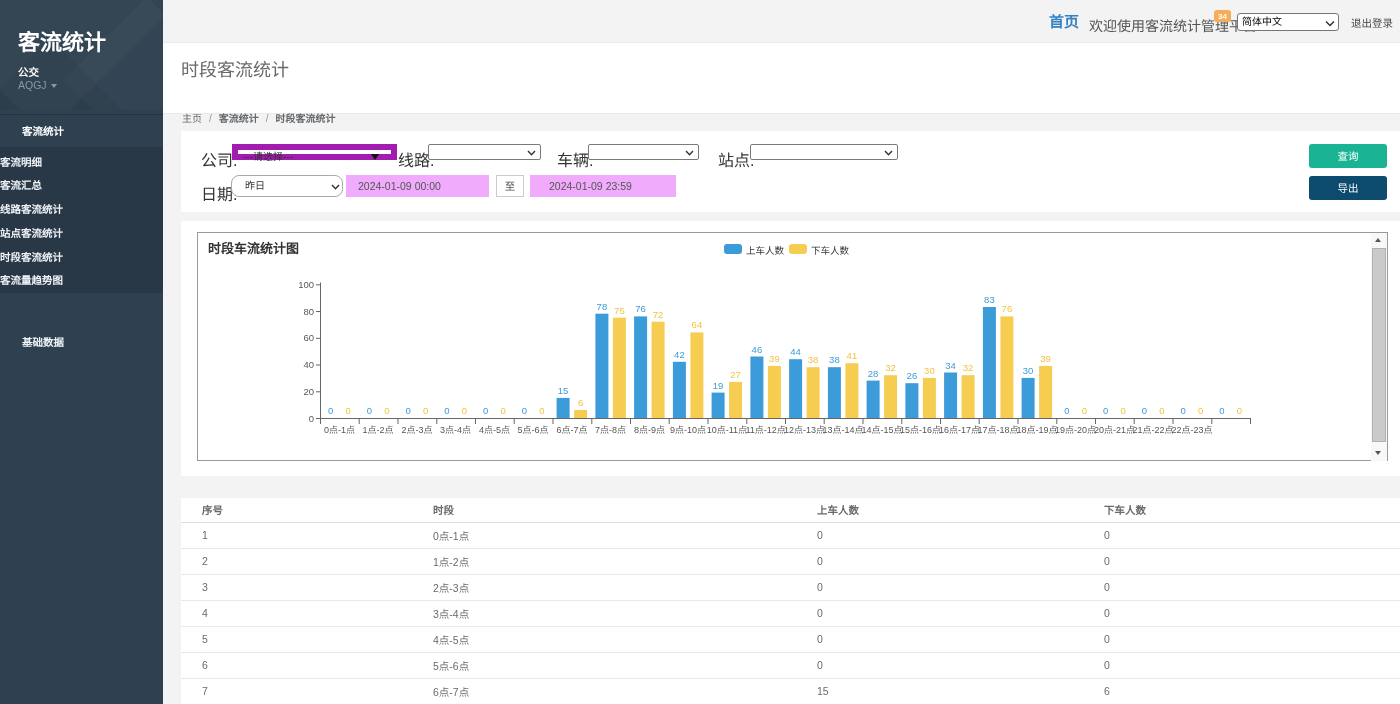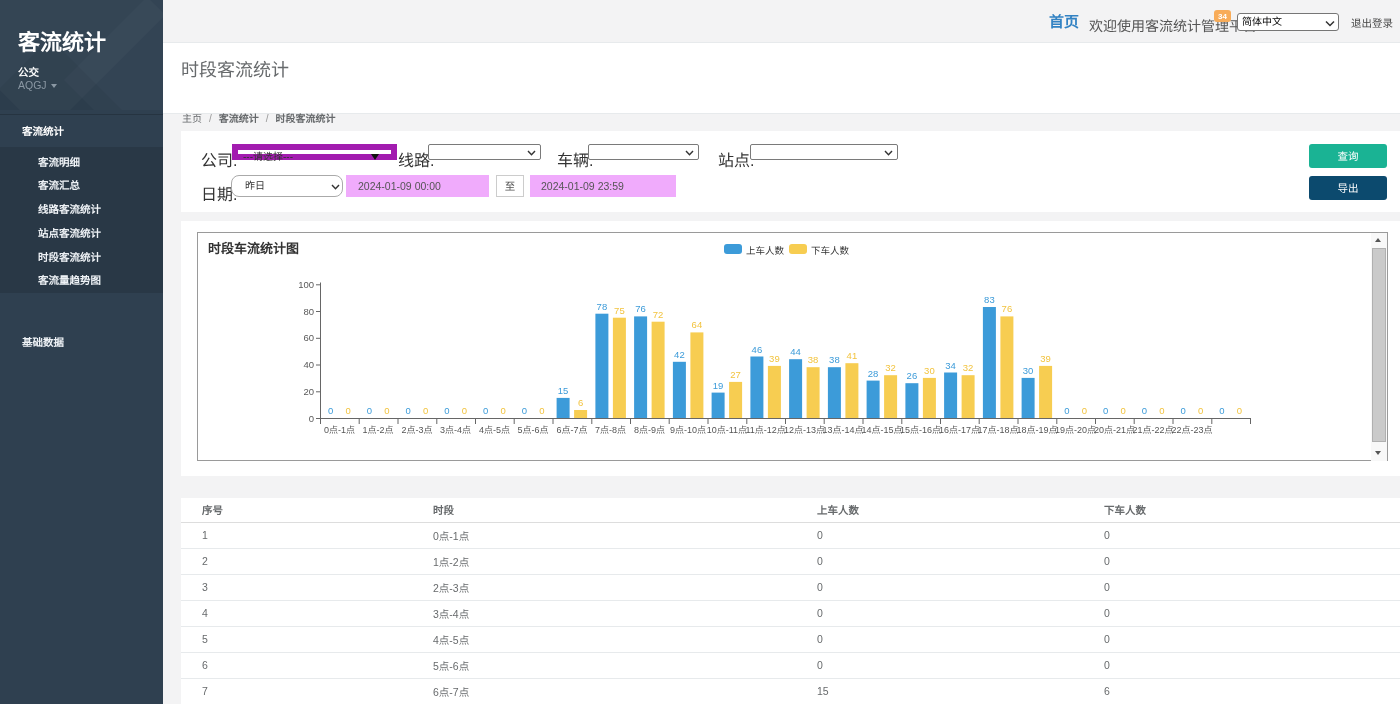--- a/index.html
+++ b/index.html
@@ -13,21 +13,21 @@
 #sbhead .p1 { position:absolute; left:-40px; top:-70px; width:170px; height:170px; background:rgba(255,255,255,0.028); transform:rotate(45deg); }
 #sbhead .p2 { position:absolute; left:95px; top:5px; width:150px; height:150px; background:rgba(255,255,255,0.022); transform:rotate(45deg); }
 #sbhead .p3 { position:absolute; left:-15px; top:65px; width:130px; height:130px; background:rgba(0,0,0,0.045); transform:rotate(45deg); }
 .logo { position:absolute; left:18px; top:24px; font-size:22px; font-weight:bold; color:#fff; }
 .gs1 { position:absolute; left:18px; top:64px; font-size:10.5px; font-weight:bold; color:#fff; }
 .gs2 { position:absolute; left:18px; top:79px; font-size:10.5px; color:#8b98a4; }
 .caret { display:inline-block; width:0; height:0; border-left:3.5px solid transparent; border-right:3.5px solid transparent; border-top:4px solid #8b98a4; vertical-align:1px; margin-left:4px; }
 .navsec { position:absolute; left:0; width:163px; height:33px; line-height:33px; padding-left:22px; color:#edf1f5; font-size:10.5px; font-weight:bold; }
 .navact { border-top:1px solid rgba(0,0,0,0.18); color:#fff; }
 #submenu { position:absolute; left:0; top:147px; width:163px; height:146px; background:#293846; }
-.navsub { position:absolute; left:0; width:163px; height:24px; line-height:24px; padding-left:38px; color:#edf1f5; font-size:10.5px; font-weight:bold; }
+.navsub { position:absolute; left:0; width:163px; height:24px; line-height:24px; color:#edf1f5; font-size:10.5px; font-weight:bold; }
 
 
 #topbar { position:absolute; left:163px; top:0; width:1237px; height:43px; background:#f3f3f4; border-bottom:1px solid #e7eaec; }
 #heading { position:absolute; left:163px; top:43px; width:1237px; height:71px; background:#fff; border-bottom:1px solid #e7eaec; }
 .home { position:absolute; left:1049px; top:10px; font-size:15px; color:#3282c3; font-weight:bold; }
 .welcome { position:absolute; left:1089px; top:15px; font-size:14px; color:#555; }
 .badge { position:absolute; left:1214px; top:10px; background:#f8ac59; color:#fff; font-size:8px; font-weight:bold; padding:1.5px 4px; border-radius:3px; }
 .langsel { position:absolute; left:1237px; top:13px; width:102px; height:18px; background:#fff; border:1px solid #767676; border-radius:3px; font-size:10px; color:#000; line-height:16px; padding-left:4px; }
 .logout { position:absolute; left:1351px; top:15px; font-size:10.5px; color:#444; }
 
@@ -100,21 +100,21 @@
       <svg class="chev" style="left:133px;top:4px" width="9" height="8">
         <path d="M1 2 L4.5 5.8 L8 2" stroke="#333" stroke-width="1.4" fill="none"></path>
       </svg>
     </div>
   <div class="flabel" style="left:201px;top:181px">日期:</div>
   <div class="selbox" style="left:231px;top:175px;width:112px;height:22px;line-height:20px;padding-left:13px;border:1px solid #aaa;border-radius:8px">昨日<svg class="chev" style="left:99px;top:7px" width="9" height="8">
         <path d="M1 2 L4.5 5.8 L8 2" stroke="#333" stroke-width="1.4" fill="none"></path>
       </svg></div>
   <div class="dinput" style="left:346px;top:175px;width:143px;padding-left:12px">2024-01-09 00:00</div>
   <div class="zhi" style="left:496px;top:175px">至</div>
-  <div class="dinput" style="left:530px;top:175px;width:146px;padding-left:11px">2024-01-09 23:59</div>
+  <div class="dinput" style="left:530px;top:175px;width:146px;padding-left:19px">2024-01-09 23:59</div>
   <div class="btn" style="top:144px;background:#1ab394">查询</div>
   <div class="btn" style="top:176px;background:#0c4a6e">导出</div>
 
   <div id="card2" class="card"></div>
   <div id="chartbox"></div>
   <div class="ctitle">时段车流统计图</div>
   <svg width="1176" height="229" style="position:absolute;left:197px;top:232px">
 <rect x="527" y="12" width="18" height="10" rx="3" fill="#3c9bd9"></rect>
 <text x="549" y="21.5" font-size="9.5" fill="#333">上车人数</text>
 <rect x="592" y="12" width="18" height="10" rx="3" fill="#f7cd51"></rect>

